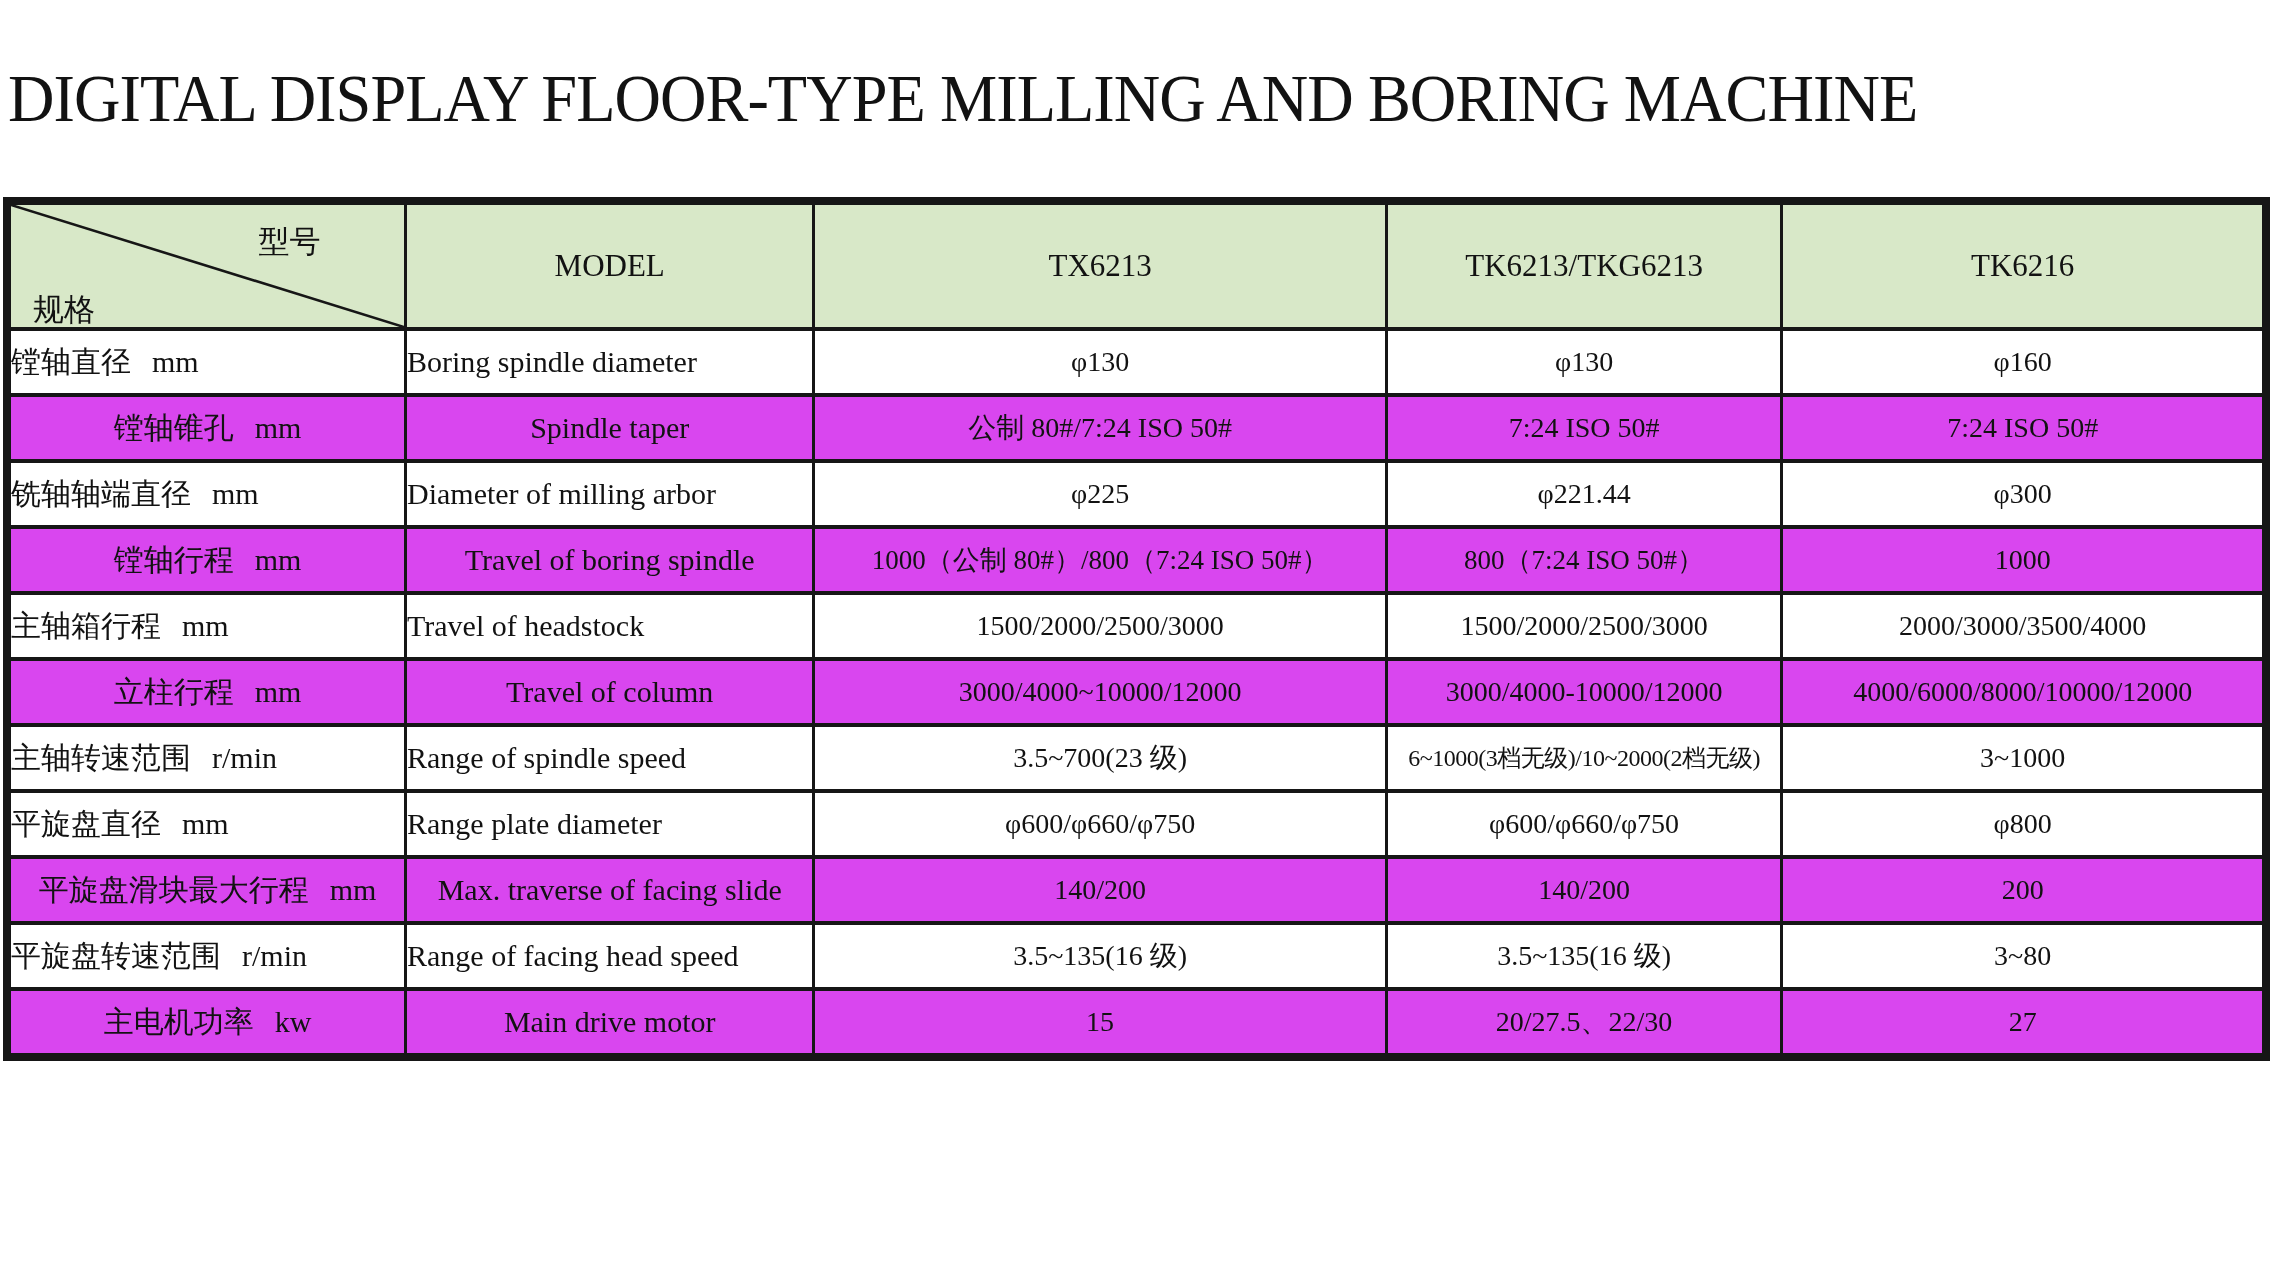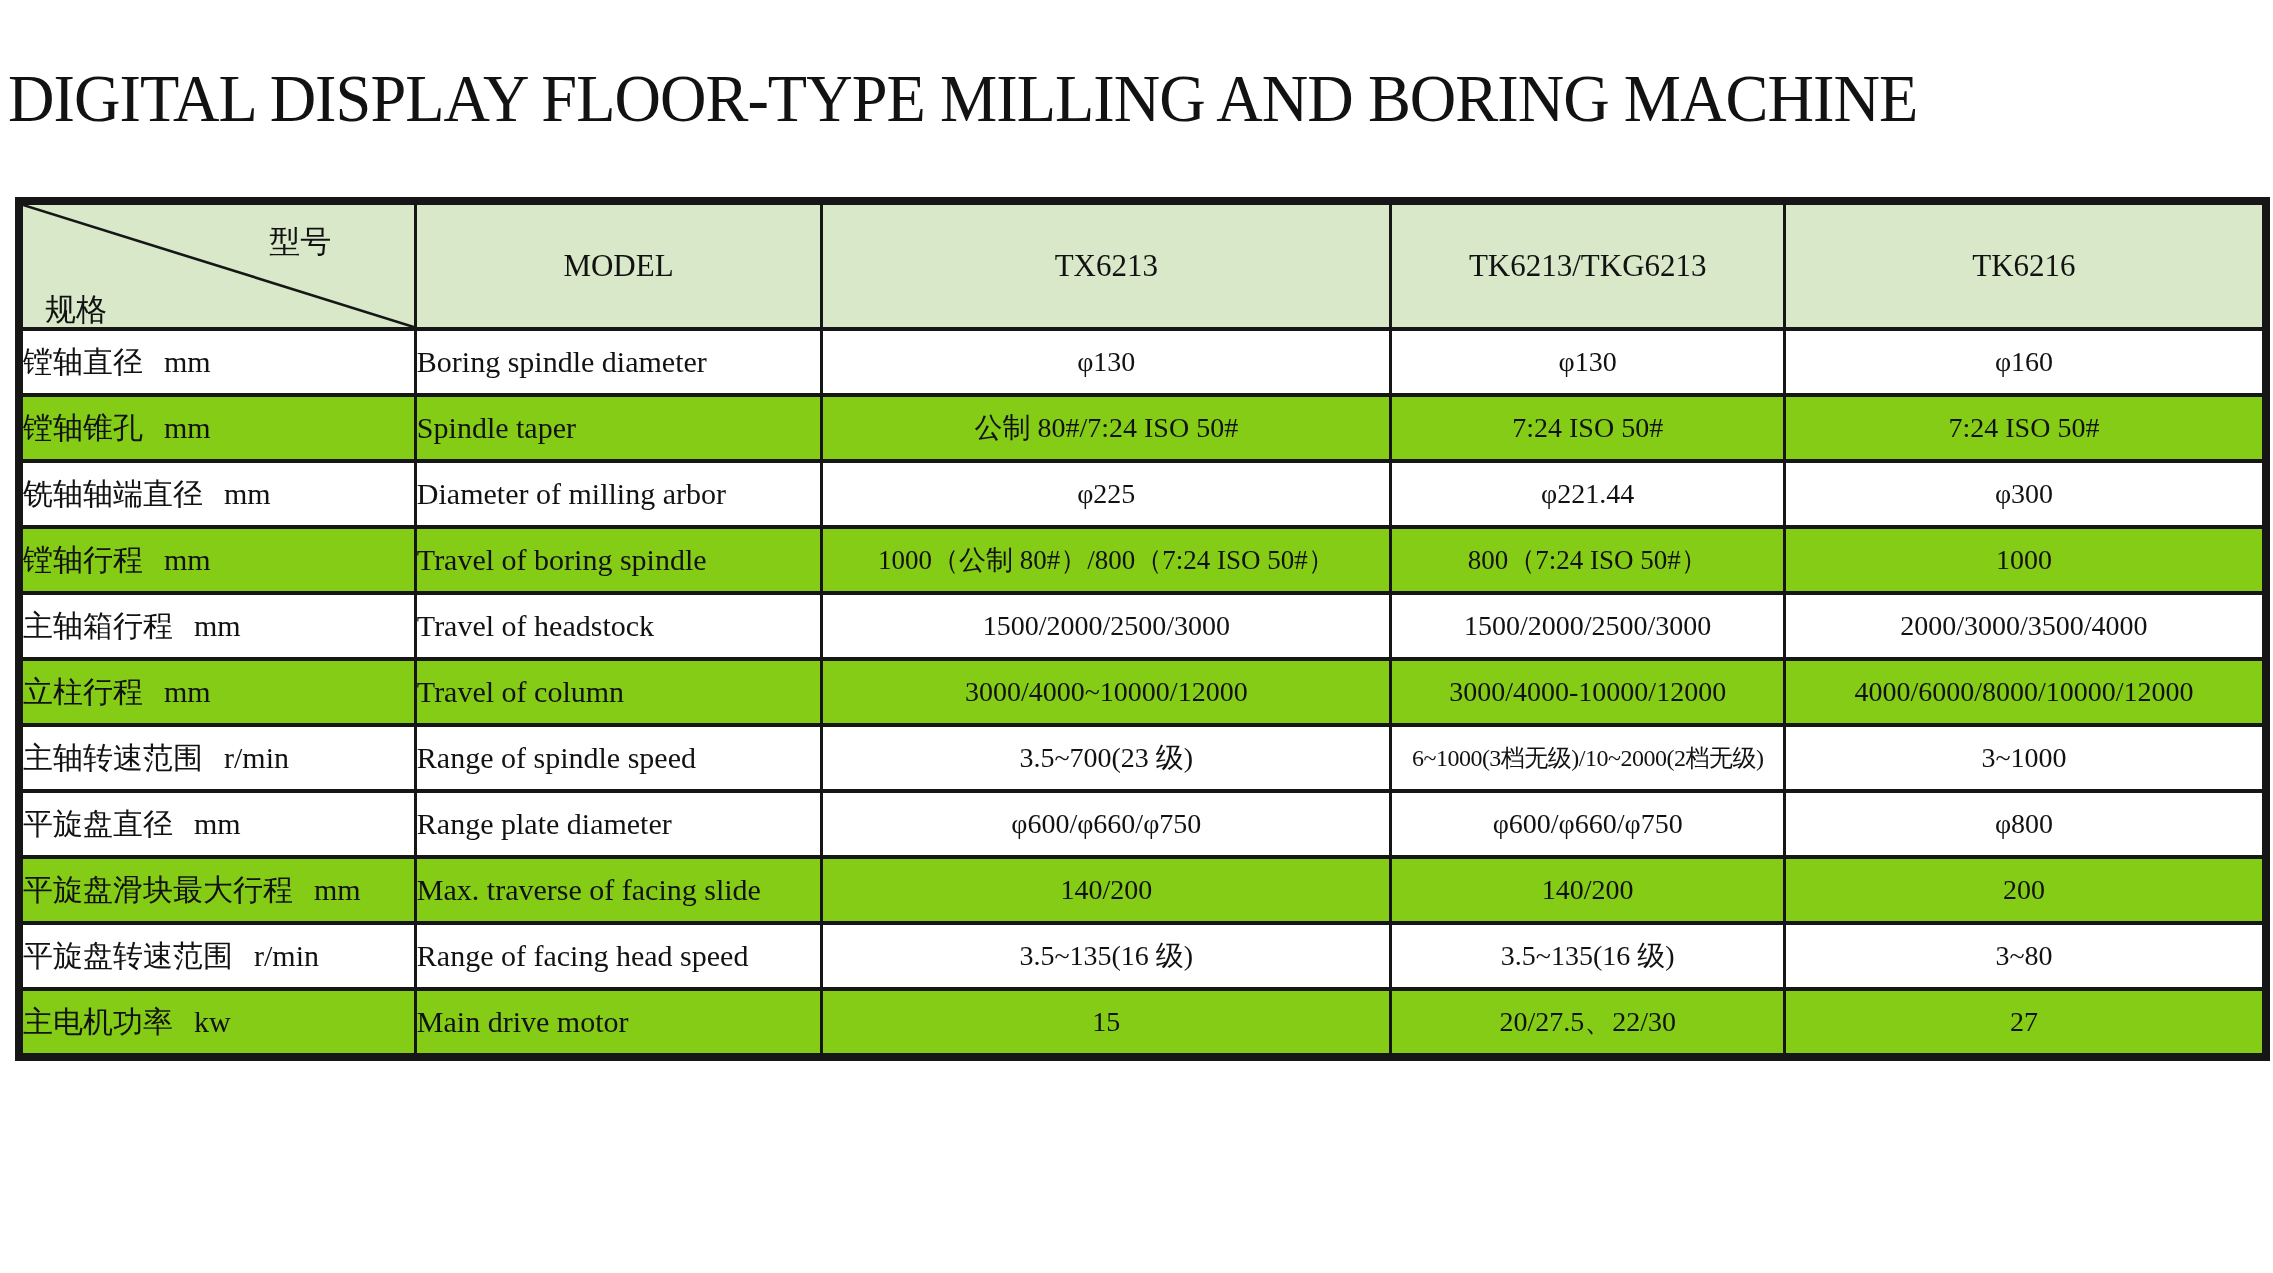--- a/index.html
+++ b/index.html
@@ -5,34 +5,34 @@
   html,body{margin:0;padding:0;}
   body{
     width:2273px;height:1273px;background:#ffffff;position:relative;
     font-family:"Liberation Serif", serif;color:#121212;overflow:hidden;
   }
   .title{
     position:absolute;left:8px;top:60px;font-size:67px;font-weight:400;
     letter-spacing:-1px;white-space:nowrap;transform:scaleX(0.96);
     transform-origin:left center;
   }
-  .tbl-wrap{position:absolute;left:15px;top:197px;right:3px;}
+  .tbl-wrap{position:absolute;left:3px;top:197px;right:3px;}
   table.spec{
     width:100%;border-collapse:collapse;table-layout:fixed;
     border:8px solid #161616;
   }
   table.spec td{
     border-left:3px solid #161616;border-right:3px solid #161616;
     border-top:4px solid #161616;border-bottom:4px solid #161616;
     background:#ffffff;vertical-align:middle;overflow:hidden;
     padding:0;
   }
   tr.hdr td{background:#d8e8c8;height:122px;text-align:center;font-size:31px;}
   tr.data td{height:62px;}
-  tr.green td{background:#84cc16;}
+  tr.green td{background:#d946ef;text-align:center;}
   td.corner{position:relative;}
   td.corner svg{position:absolute;left:0;top:0;width:100%;height:100%;display:block;}
   .cnfont{font-family:"DejaVu Sans", sans-serif;}
   .corner-tr{position:absolute;left:63%;top:16px;font-size:31px;}
   .corner-bl{position:absolute;left:22px;top:84px;font-size:31px;}
   td.c1{text-align:left;padding-left:24px;white-space:nowrap;}
   td.c1 .cn{font-size:30px;}
   td.c1 .unit{font-size:30px;margin-left:21px;}
   td.c2{text-align:left;padding-left:13px;font-size:30px;white-space:nowrap;}
   td.cv{text-align:center;font-size:28px;white-space:nowrap;}

